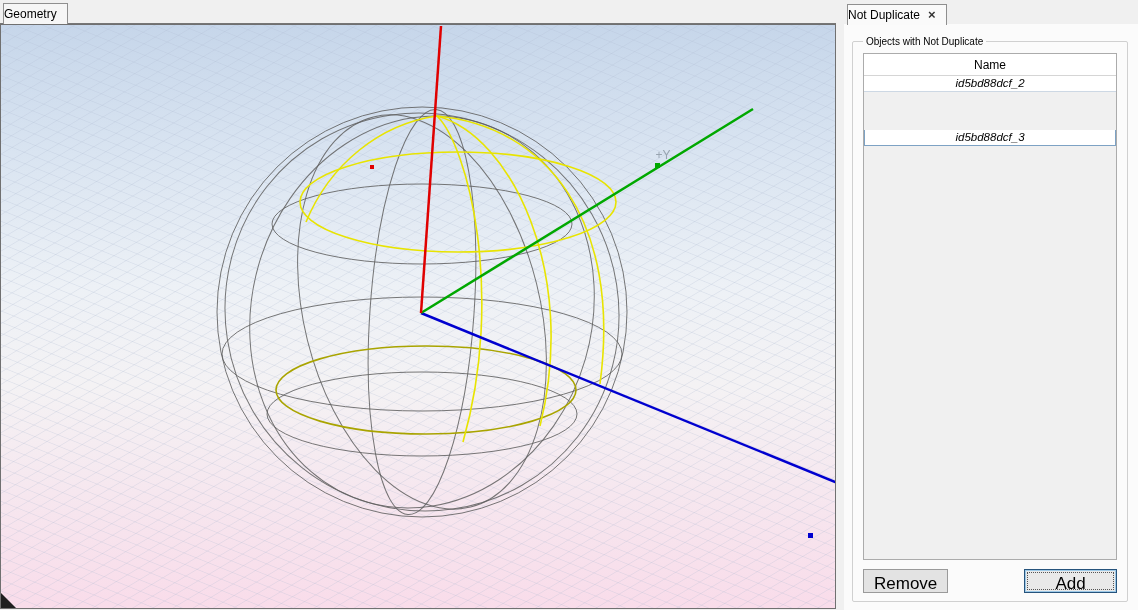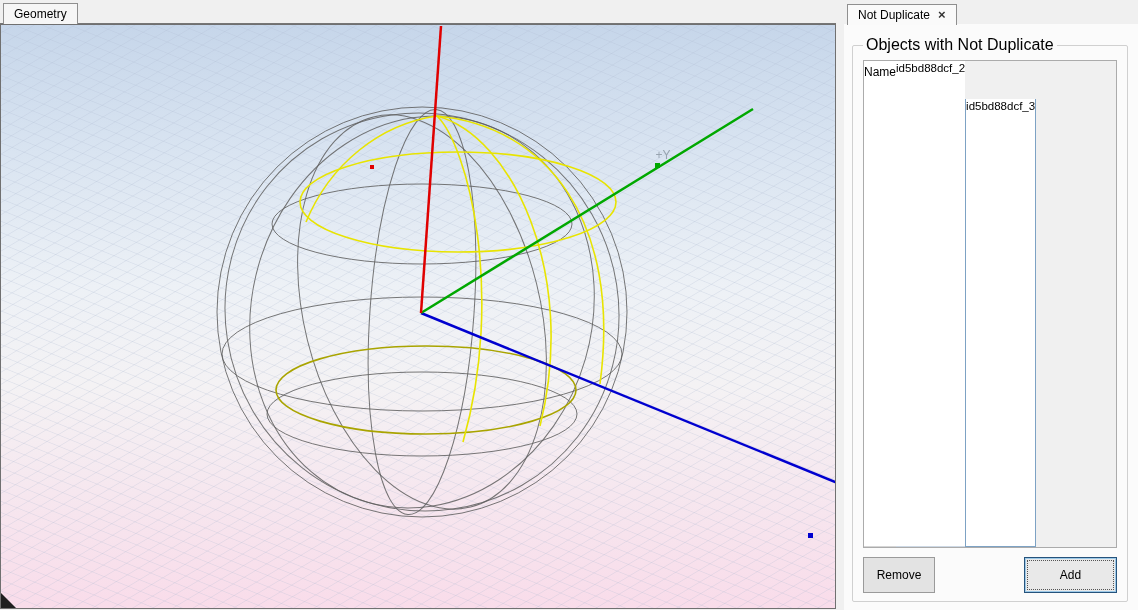--- a/index.html
+++ b/index.html
@@ -14,21 +14,21 @@
 
   
   .left { width:836px; display:flex; flex-direction:column; }
   .tabbar {
     height:24px; background:#f0f0f0; display:flex; align-items:flex-end;
     padding-left:3px;
   }
   .left .tabbar { border-bottom:1px solid #767676; }
   .tab {
     border:1px solid #8f8f8f; border-bottom:none;
-    background:#f6f6f6; padding:3px 10px 3px 10px;
+    background:#f6f6f6; padding:3px 10px 3px 0;
     font-size:12px; position:relative; top:1px;
     display:flex; align-items:center; gap:8px; cursor:default;
     white-space:nowrap;
     text-align:center;
   }
   .tab .close {
     font-size:13px; line-height:10px; color:#333; cursor:pointer;
     font-weight:bold;
   }
   .viewport { width:836px; height:585px; position:relative; background:#e8eef6; }
@@ -44,40 +44,40 @@
   .panel-content {
     flex:1; padding:12px 10px 8px 8px; background:#fbfbfb;
   }
   fieldset.groupbox {
     border:1px solid #d0d0d0; border-radius:2px;
     margin:0; padding:6px 10px 8px 10px;
     width:100%; height:100%; min-width:0;
     display:flex; flex-direction:column;
   }
   fieldset.groupbox legend {
-    font-size:16px; padding:0 3px; margin-left:0px; color:#000;
+    font-size:10px; padding:0 3px; margin-left:0px; color:#000;
   }
   .table {
     flex:1; border:1px solid #ababab; background:#f0f0f0;
-    display:flex; flex-direction:row; margin-bottom:9px; overflow:hidden;
+    display:flex; flex-direction:column; margin-bottom:9px; overflow:hidden;
   }
   .thead {
     background:#ffffff; border-bottom:1px solid #d5d5d5;
     text-align:center; font-size:12px; padding:4px 0 3px 0;
   }
   .trow {
     background:#ffffff; border-bottom:1px solid #cdd8e4;
-    text-align:left; font-size:11.5px; padding:1px 0 2px 0; cursor:default;
+    text-align:center; font-size:11.5px; padding:1px 0 2px 0; cursor:default;font-style:italic;
   }
   .trow.selected-row {
     border:1px solid #7da2c4; border-top:none;margin-top:38px;
   }
   .btnrow { display:flex; justify-content:space-between; align-items:center; }
   .btn {
-    height:36px; min-width:72px; font-size:12px;
+    height:24px; min-width:72px; font-size:17px;
     font-family:"Liberation Sans", sans-serif;
     background:#e3e3e3; border:1px solid #9a9a9a; color:#000;
     padding:4px 10px; cursor:pointer;
   }
   .btn.default {
     min-width:93px;
     background:#e9e9e9;
     border:1px solid #26537c;
     box-shadow:inset 0 0 0 1px #9ecae8;
     outline:1px dotted #555; outline-offset:-4px;text-align:center;

